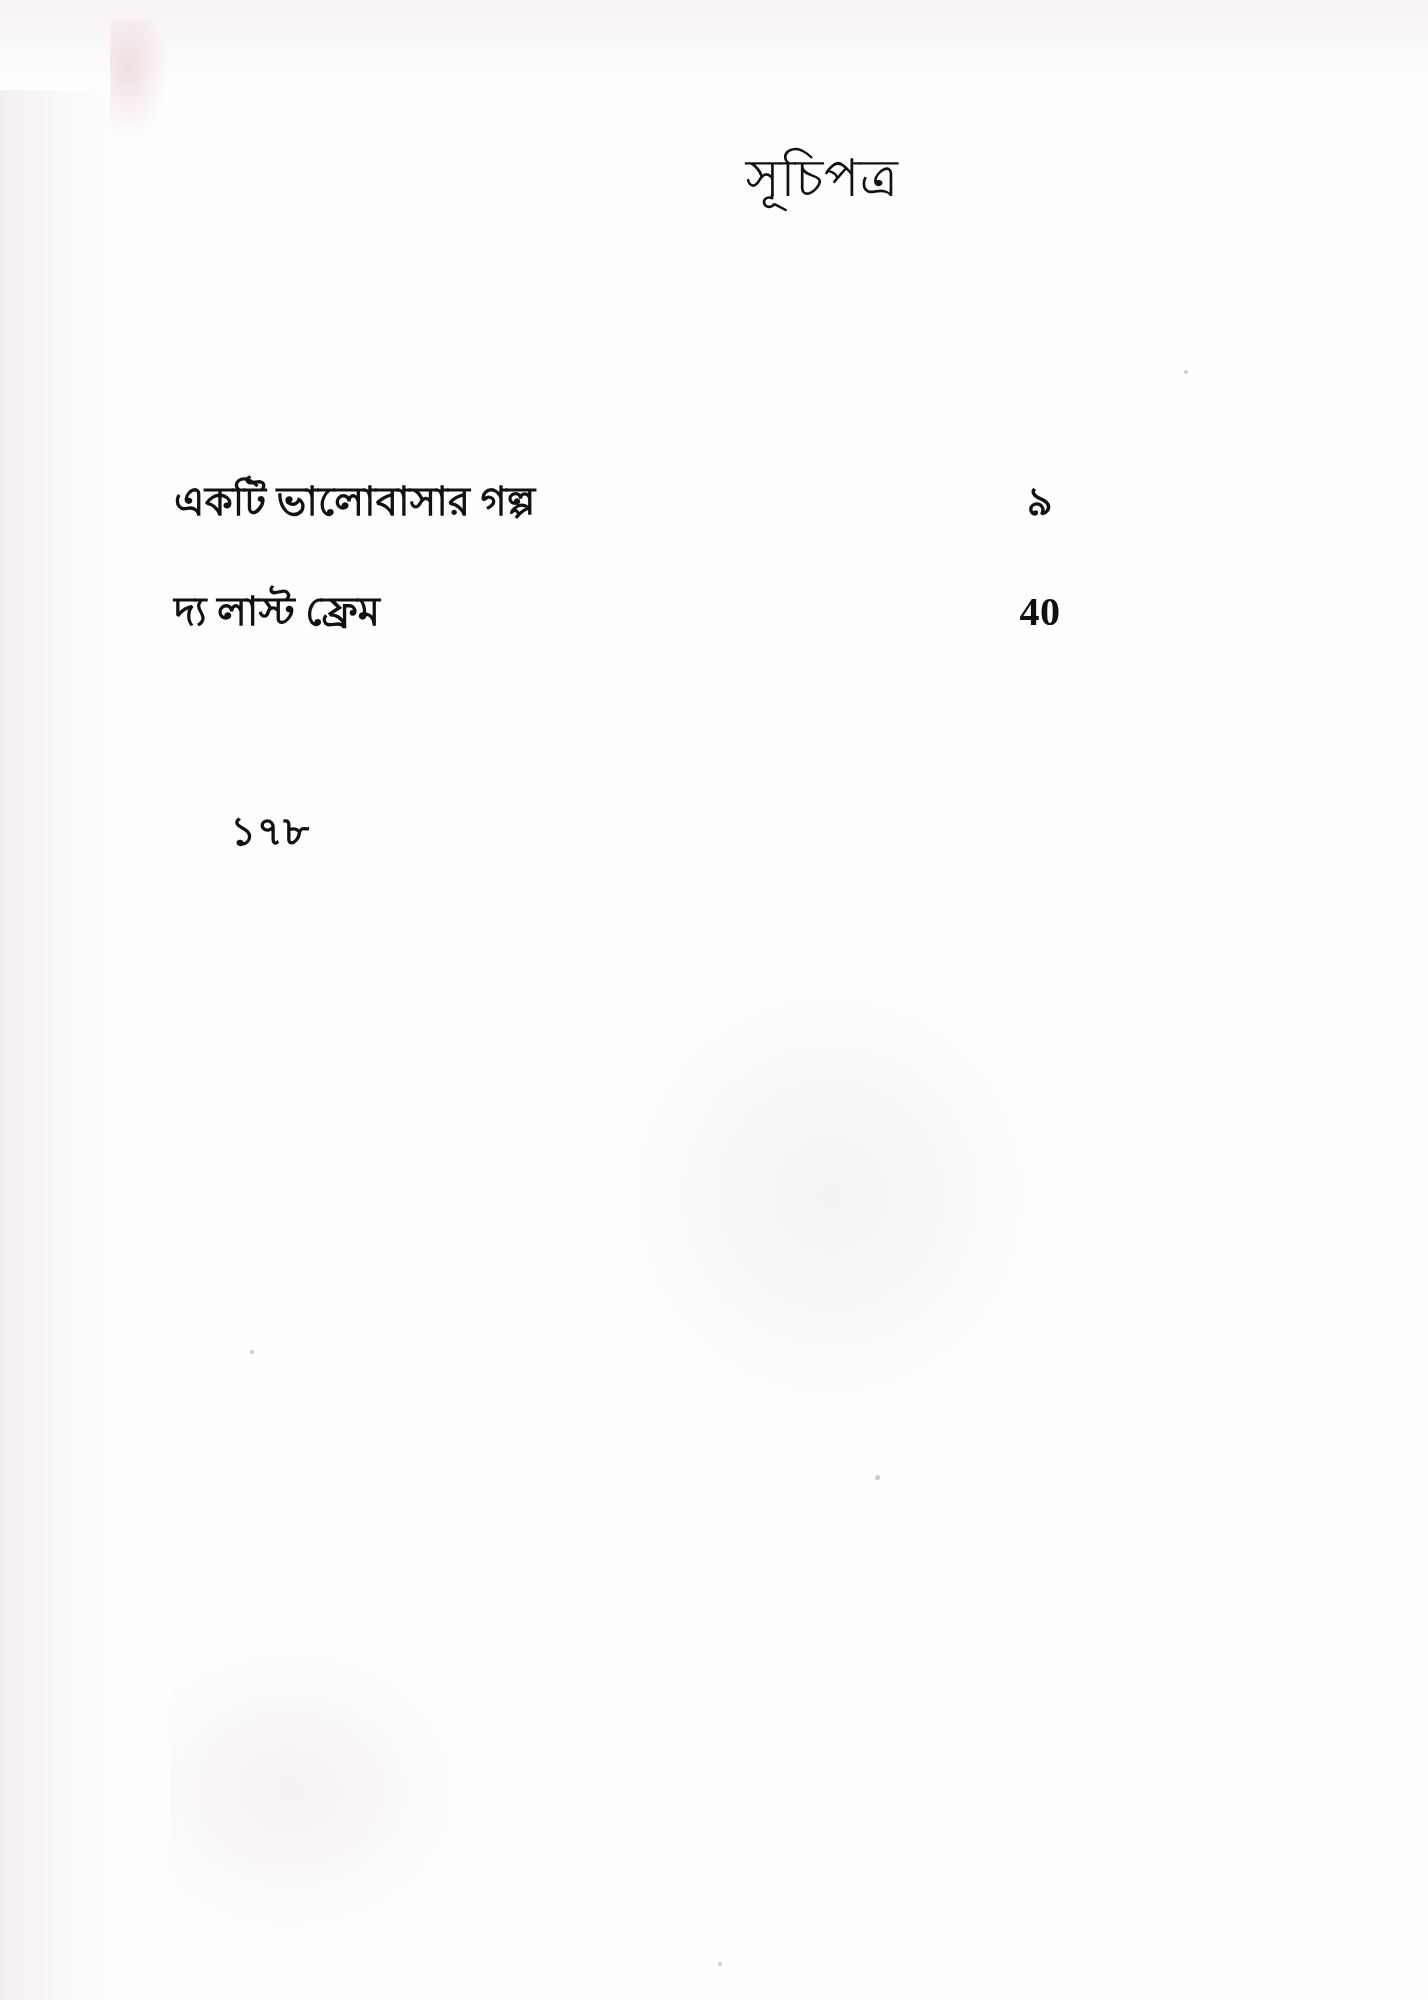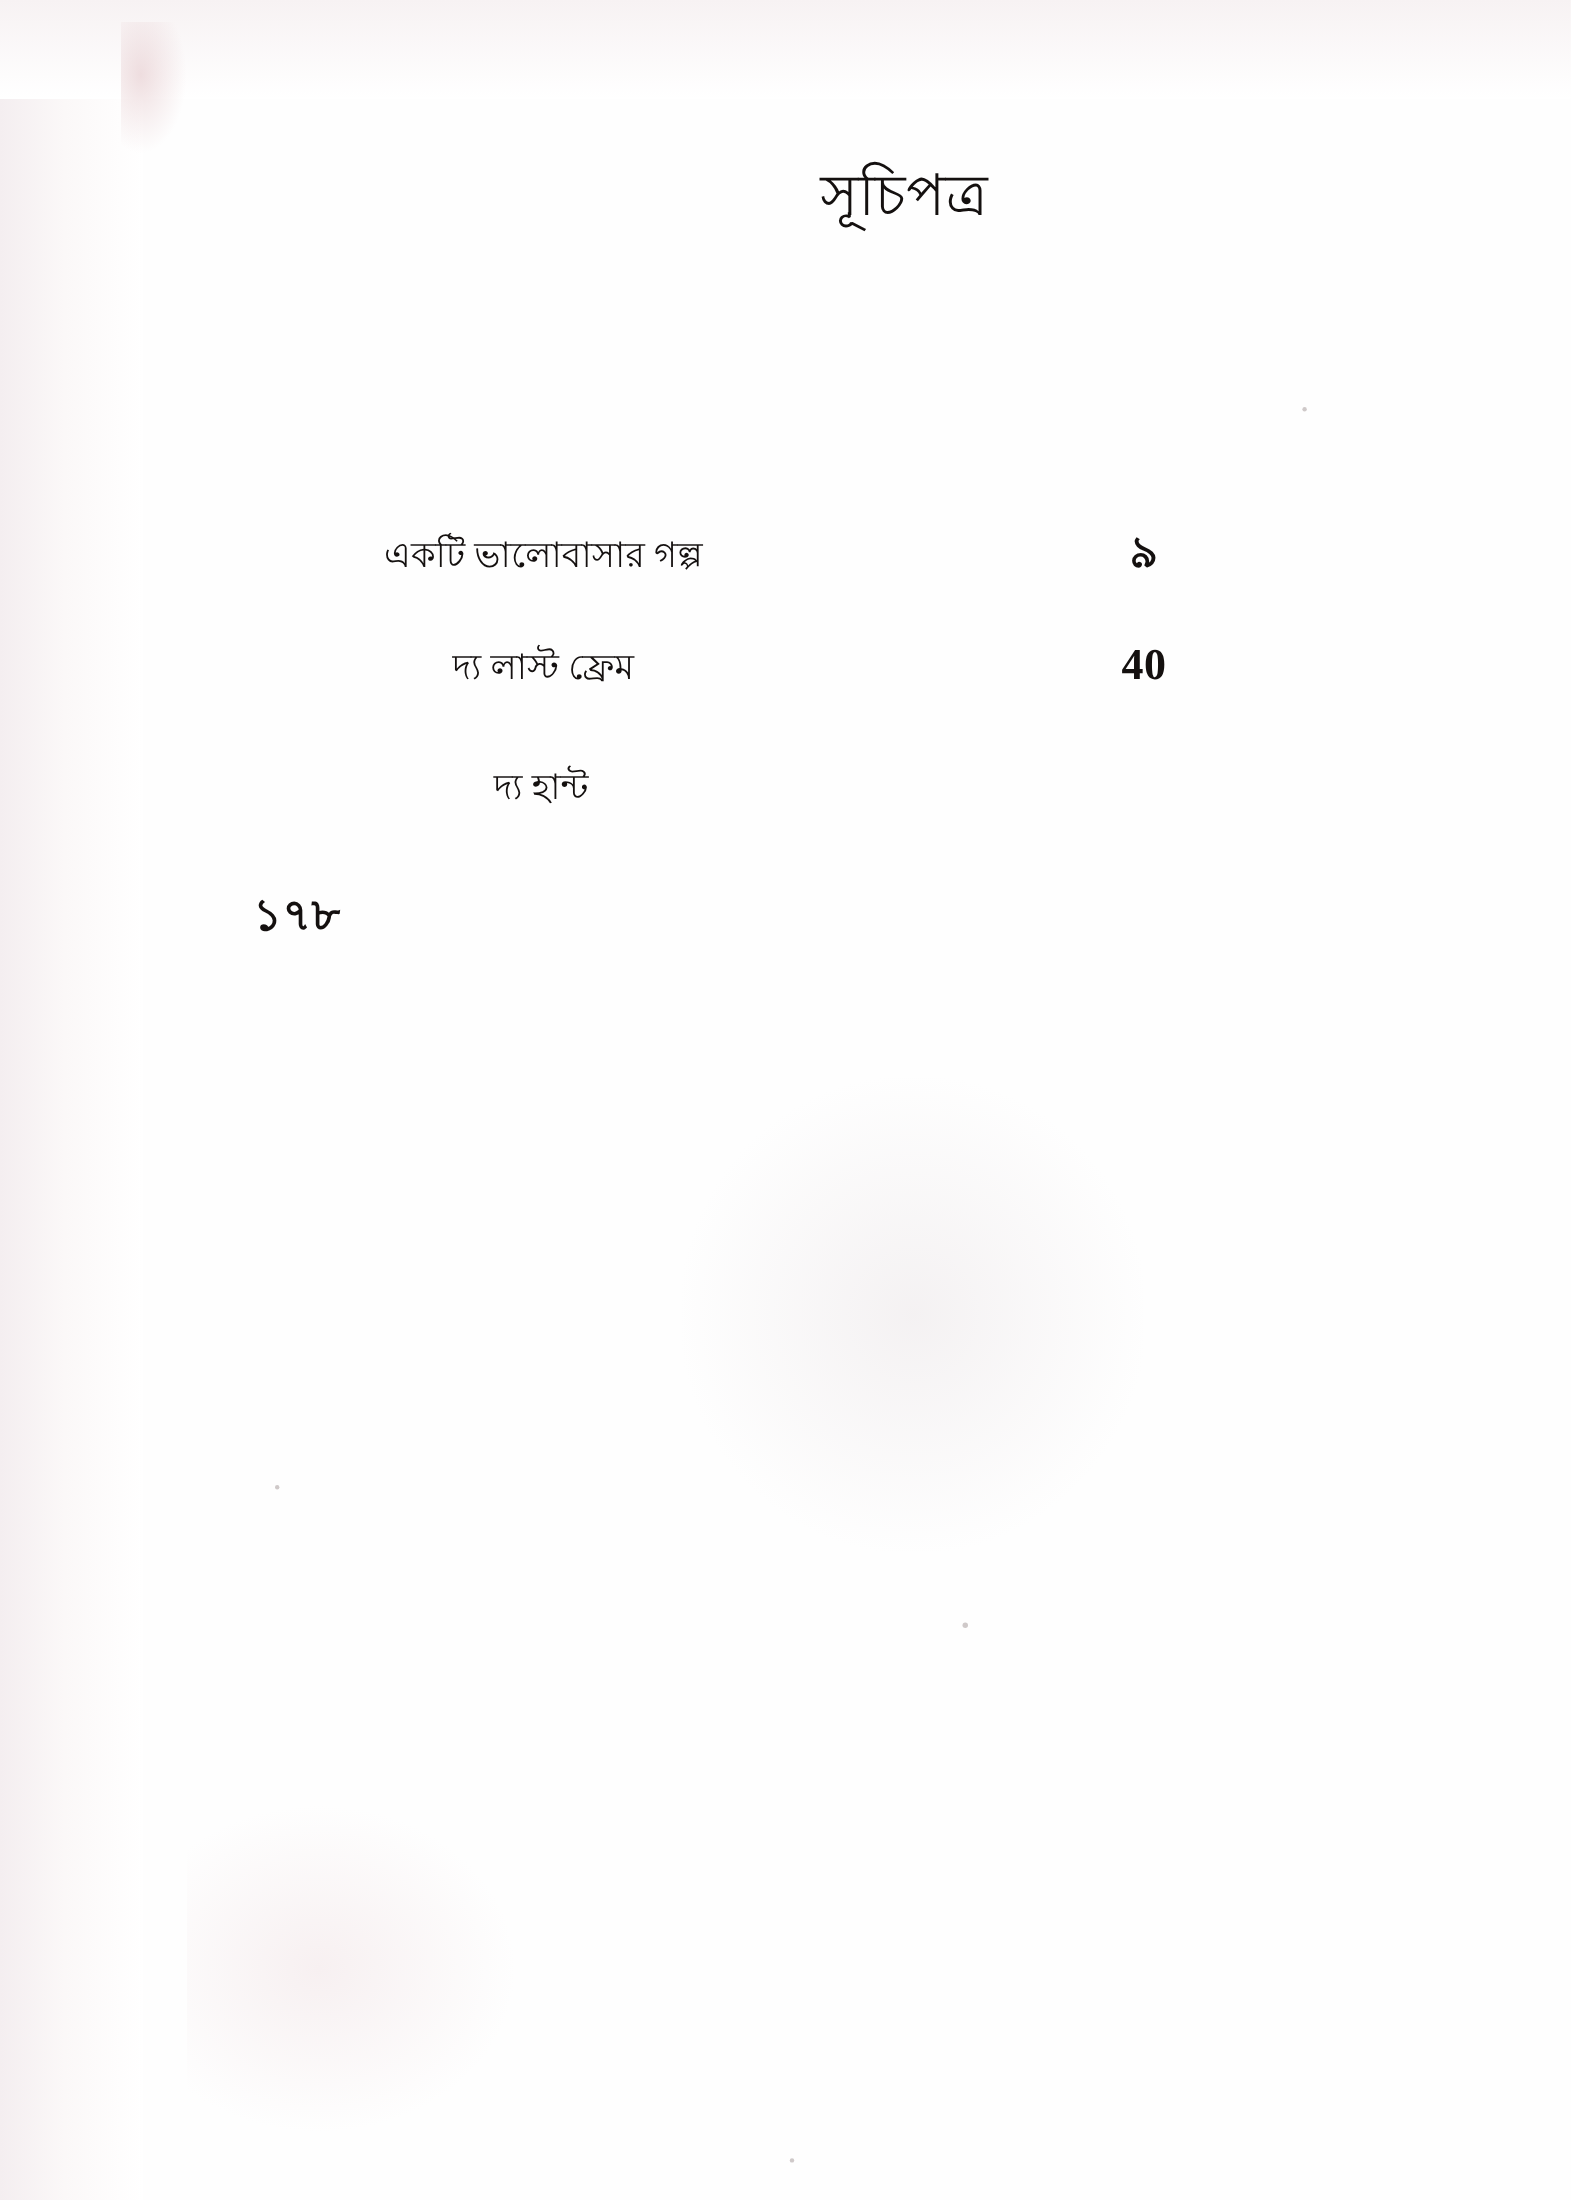--- a/index.html
+++ b/index.html
@@ -89,27 +89,26 @@
     left: 180px;
     width: 950px;
   }
   .toc-row {
     display: flex;
     align-items: baseline;
     justify-content: space-between;
     height: 110px;
   }
   .toc-title {
-    font-size: 32px;
-    font-weight: 400;
+    font-size: 40px;
+    font-weight: 700;
     letter-spacing: 0.2px;
     white-space: nowrap;
     flex: 0 0 auto;
     width: 640px;
-    text-align: center;
   }
   .toc-page {
     font-size: 40px;
     font-weight: 600;
     letter-spacing: 0.5px;
     flex: 0 0 auto;
     width: 180px;
     text-align: center;
   }
 
@@ -143,21 +142,20 @@
       <div class="toc-title">একটি ভালোবাসার গল্প</div>
       <div class="toc-page">৯</div>
     </div>
 
     <div class="toc-row">
       <div class="toc-title">দ্য লাস্ট ফ্রেম</div>
       <div class="toc-page">40</div>
     </div>
 
     <div class="toc-row">
-      <div class="toc-title">দ্য হান্ট</div>
     </div>
 
     <div class="toc-row">
       <div class="toc-page">১৭৮</div>
     </div>
 
   </div>
 </div>
 
 </body></html>

